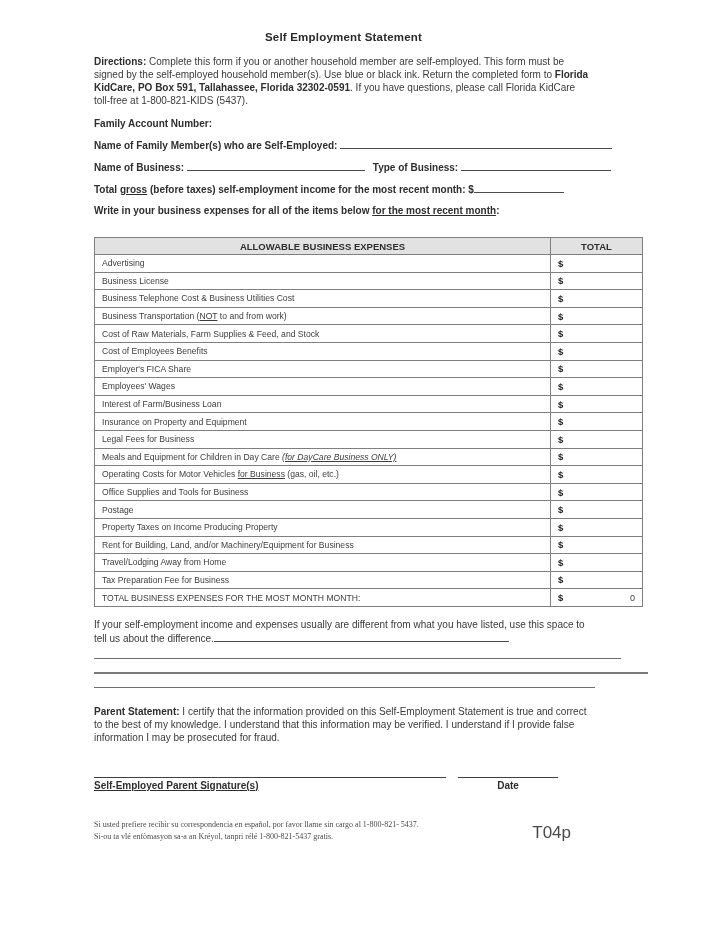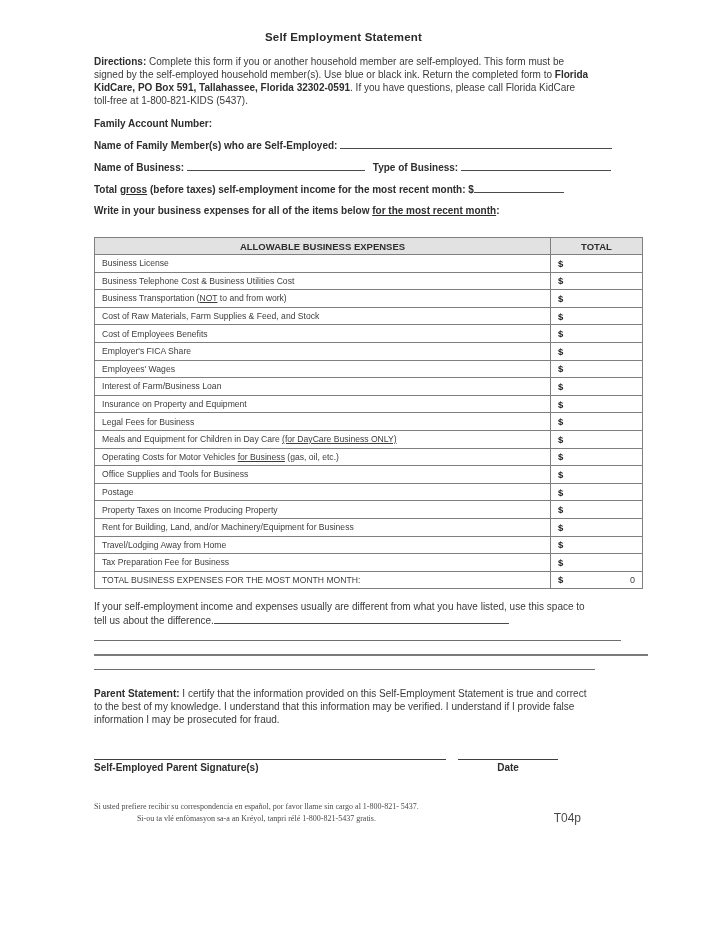--- a/index.html
+++ b/index.html
@@ -9,21 +9,21 @@
     font-family:"Liberation Sans", sans-serif; color:#333; overflow:hidden;
   }
   .content { position:absolute; left:94px; top:0; width:499px; }
   .title { font-size:11.5px; font-weight:bold; text-align:center; margin-top:31px; color:#2b2b2b; letter-spacing:.2px; }
   .para { font-size:10px; line-height:13px; color:#3a3a3a; }
   .directions { margin-top:12px; }
   .field { margin-top:8px; white-space:nowrap; }
   .field-fam { margin-top:10px; }
   .b { font-weight:bold; color:#2e2e2e; }
   .u { text-decoration:underline; }
-  .i { }
+  .i { font-style:italic; }
   .blank { display:inline-block; border-bottom:1px solid #4a4a4a; height:11px; vertical-align:baseline; }
   .gap { display:inline-block; width:8px; }
 
   table.expenses { width:549px; border-collapse:collapse; table-layout:fixed; margin-top:20px; }
   .expenses th, .expenses td { border:1px solid #7f7f7f; vertical-align:middle; }
   .expenses th { background:#e2e2e2; font-size:9.5px; font-weight:bold; text-align:center; height:17px; color:#2e2e2e; }
   .expenses td { height:17.6px; font-size:8.6px; color:#3d3d3d; padding:0 7px; }
   .amt-col { width:92px; }
   .dollar { font-weight:bold; font-size:9.5px; color:#222; }
   .total-cell { display:flex; justify-content:space-between; align-items:center; }
@@ -35,26 +35,26 @@
   .rule-2 { width:554px; border-top:2px solid #7a7a7a; }
   .rule-3 { width:501px; }
 
   .parent-para { margin-top:17px; }
 
   .sig-row { display:flex; margin-top:22px; }
   .sig-line { width:352px; border-bottom:1.5px solid #3f3f3f; height:12px; }
   .sig-gap { width:12px; }
   .date-line { width:100px; border-bottom:1.5px solid #3f3f3f; height:12px; }
   .sig-labels { display:flex; margin-top:2px; }
-  .sig-label { width:352px; font-size:10px; font-weight:bold; color:#2e2e2e; }
+  .sig-label { width:352px; font-size:10px; font-weight:bold; color:#2e2e2e;text-decoration:underline; }
   .date-label { width:100px; margin-left:12px; text-align:center; font-size:10px; font-weight:bold; color:#2e2e2e; }
 
-  .footer { display:flex; justify-content:space-between; align-items:flex-end; margin-top:28px;text-align:center; }
+  .footer { display:flex; justify-content:space-between; align-items:flex-end; margin-top:28px; }
   .footer-notes { font-family:"Liberation Serif", serif; font-size:8px; line-height:12px; color:#4a4a4a; }
-  .form-code { font-size:12px; color:#4a4a4a; margin-right:12px; }
+  .form-code { font-size:17px; color:#4a4a4a; margin-right:22px; }
 </style>
 </head>
 <body>
 
 <div class="page">
   <div class="content">
 
     <div class="title">Self Employment Statement</div>
 
     <p class="para directions"><span class="b">Directions:</span><span>  Complete this form if you or another household member are self-employed.  This form must be signed by the self-employed household member(s).  Use blue or black ink.  Return the completed form to </span><span class="b">Florida KidCare, PO Box 591, Tallahassee, Florida 32302-0591</span><span>.  If you have questions, please call Florida KidCare toll-free at 1-800-821-KIDS (5437).</span></p>
@@ -74,20 +74,24 @@
           <col>
           <col class="amt-col">
         </colgroup>
       <thead>
         <tr>
           <th>ALLOWABLE BUSINESS EXPENSES</th>
           <th>TOTAL</th>
         </tr>
       </thead>
       <tbody>
+          <tr>
+            <td><span>Advertising</span></td>
+            <td><span class="dollar">$</span></td>
+          </tr>
           <tr>
             <td><span>Business License</span></td>
             <td><span class="dollar">$</span></td>
           </tr>
           <tr>
             <td><span>Business Telephone Cost &amp; Business Utilities Cost</span></td>
             <td><span class="dollar">$</span></td>
           </tr>
           <tr>
             <td><span>Business Transportation (</span><span class="u">NOT</span><span> to and from work)</span></td>

